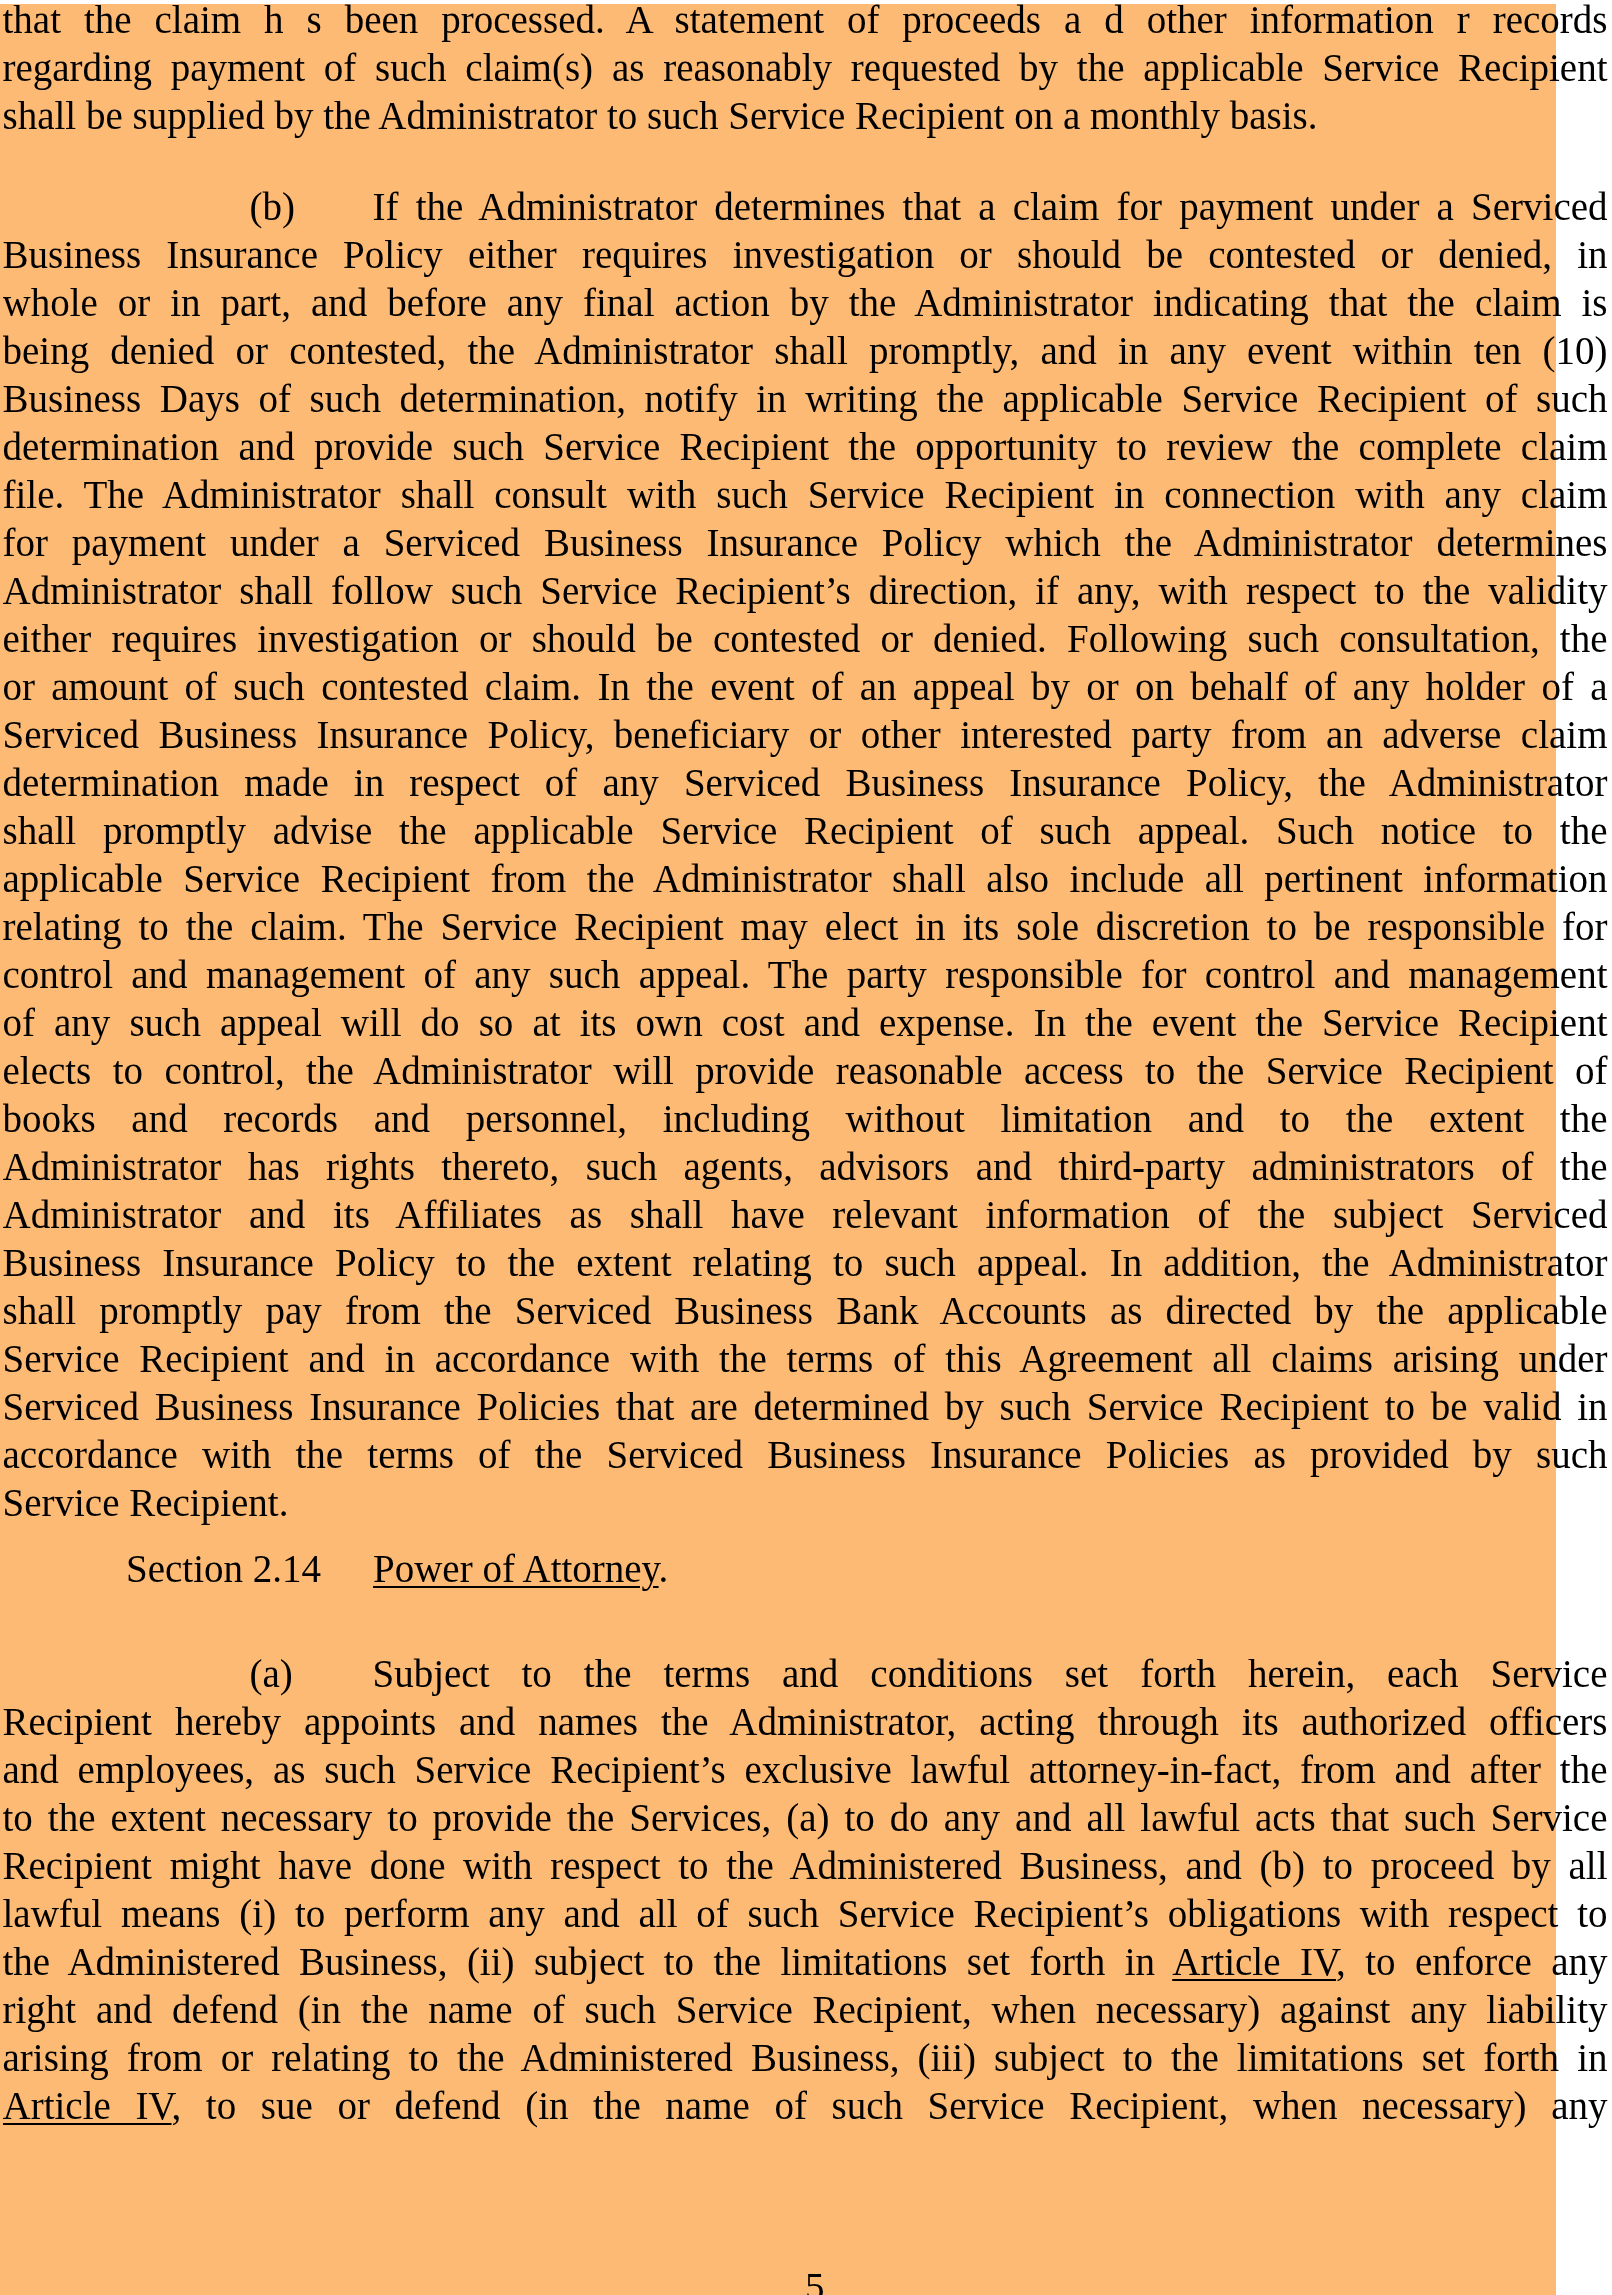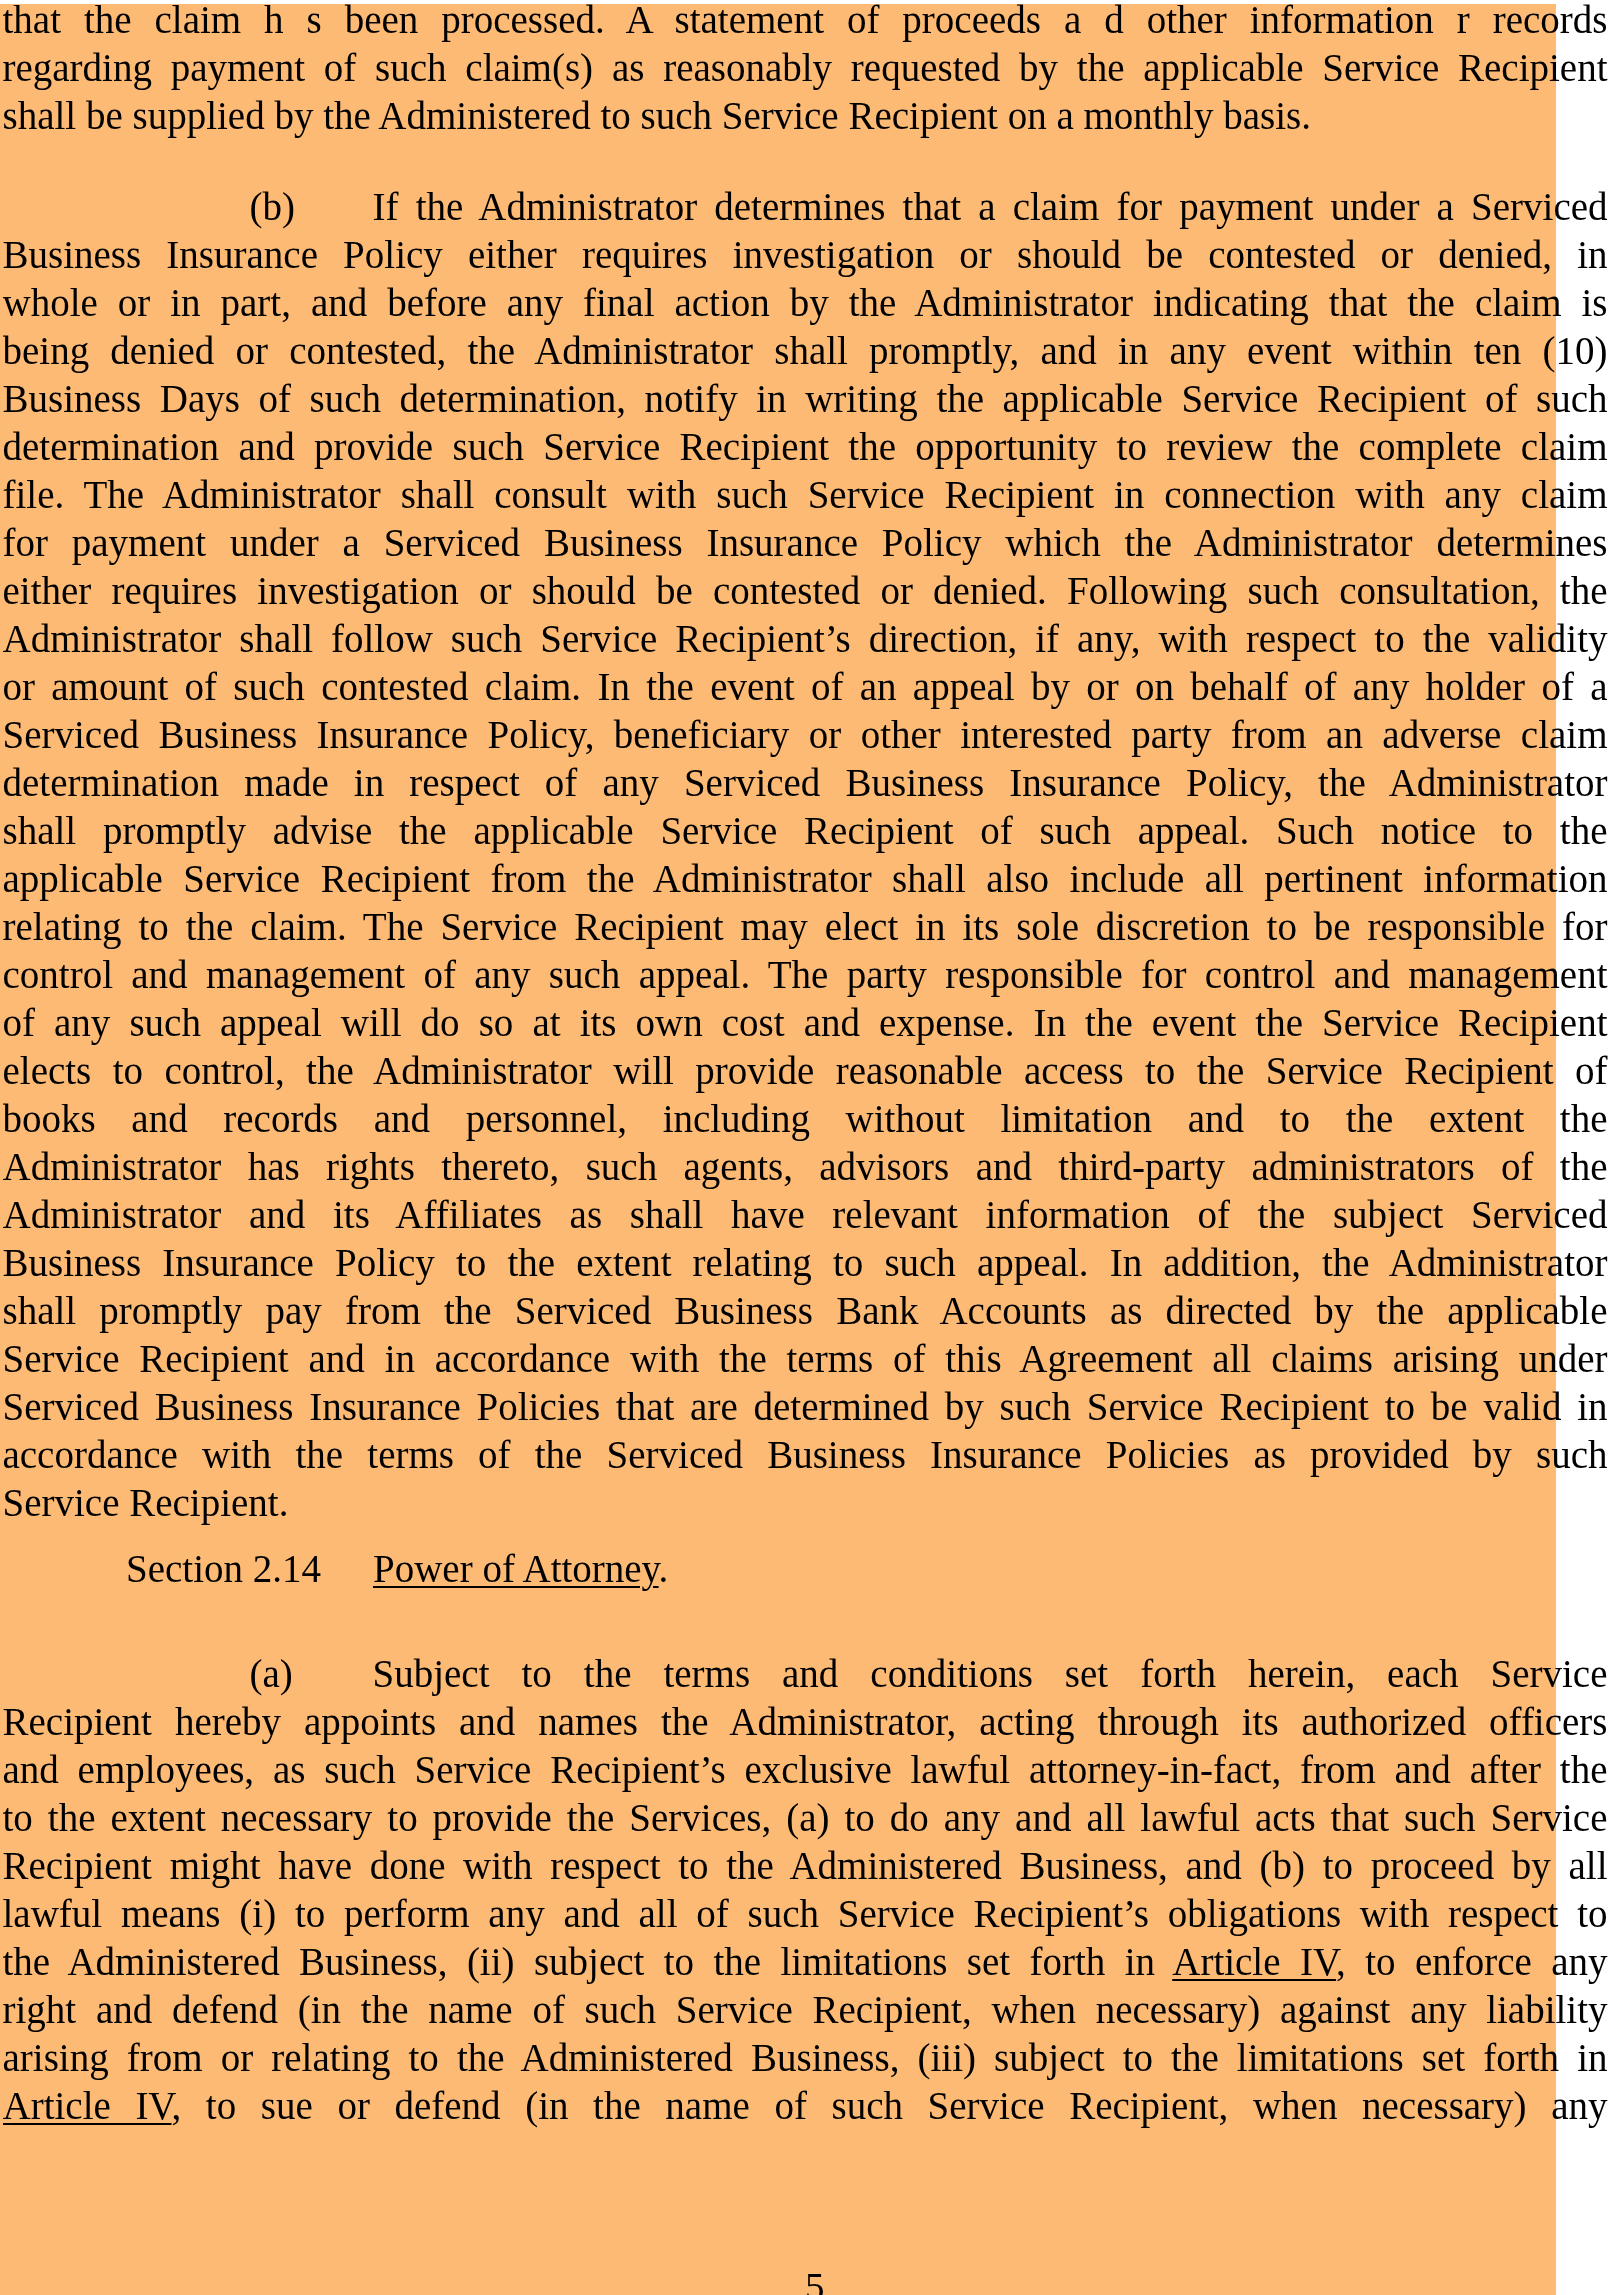--- a/index.html
+++ b/index.html
@@ -64,34 +64,34 @@
     }
   </style>
 </head>
 <body>
 
 <div class="page">
 
   <div class="para" id="p1">
     <span class="line">that the claim h s been processed. A statement of proceeds a d other information  r records</span>
     <span class="line">regarding payment of such claim(s) as reasonably requested by the applicable Service Recipient</span>
-    <span class="line last">shall be supplied by the Administered to such Service Recipient on a monthly basis.</span>
+    <span class="line last">shall be supplied by the Administrator to such Service Recipient on a monthly basis.</span>
   </div>
 
   <div class="para" id="pb">
     <span class="line ind-b"><span class="lbl-b">(b)</span><span>If the Administrator determines that a claim for payment under a Serviced</span></span>
     <span class="line">Business Insurance Policy either requires investigation or should be contested or denied, in</span>
     <span class="line">whole or in part, and before any final action by the Administrator indicating that the claim is</span>
     <span class="line">being denied or contested, the Administrator shall promptly, and in any event within ten (10)</span>
     <span class="line">Business Days of such determination, notify in writing the applicable Service Recipient of such</span>
     <span class="line">determination and provide such Service Recipient the opportunity to review the complete claim</span>
     <span class="line">file. The Administrator shall consult with such Service Recipient in connection with any claim</span>
     <span class="line">for payment under a Serviced Business Insurance Policy which the Administrator determines</span>
+    <span class="line">Administrator shall follow such Service Recipient’s direction, if any, with respect to the validity</span>
     <span class="line">either requires investigation or should be contested or denied. Following such consultation, the</span>
-    <span class="line">Administrator shall follow such Service Recipient’s direction, if any, with respect to the validity</span>
     <span class="line">or amount of such contested claim.  In the event of an appeal by or on behalf of any holder of a</span>
     <span class="line">Serviced Business Insurance Policy, beneficiary or other interested party from an adverse claim</span>
     <span class="line">determination made in respect of any Serviced Business Insurance Policy, the Administrator</span>
     <span class="line">shall promptly advise the applicable Service Recipient of such appeal.  Such notice to the</span>
     <span class="line">applicable Service Recipient from the Administrator shall also include all pertinent information</span>
     <span class="line">relating to the claim. The Service Recipient may elect in its sole discretion to be responsible for</span>
     <span class="line">control and management of any such appeal.  The party responsible for control and management</span>
     <span class="line">of any such appeal will do so at its own cost and expense. In the event the Service Recipient</span>
     <span class="line">elects to control, the Administrator will provide reasonable access to the Service Recipient of</span>
     <span class="line">books and records and personnel, including without limitation and to the extent the</span>

